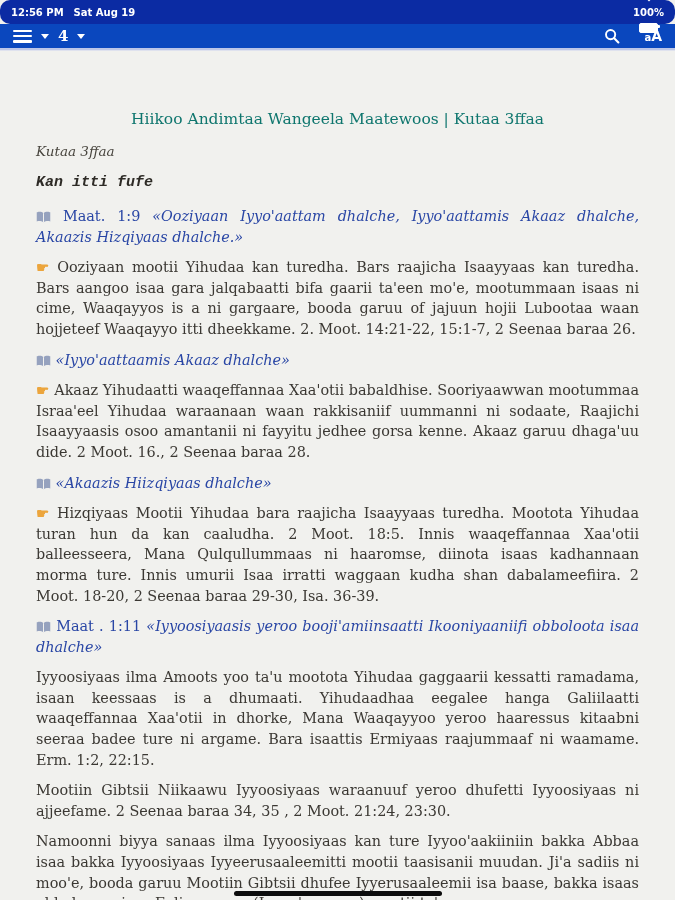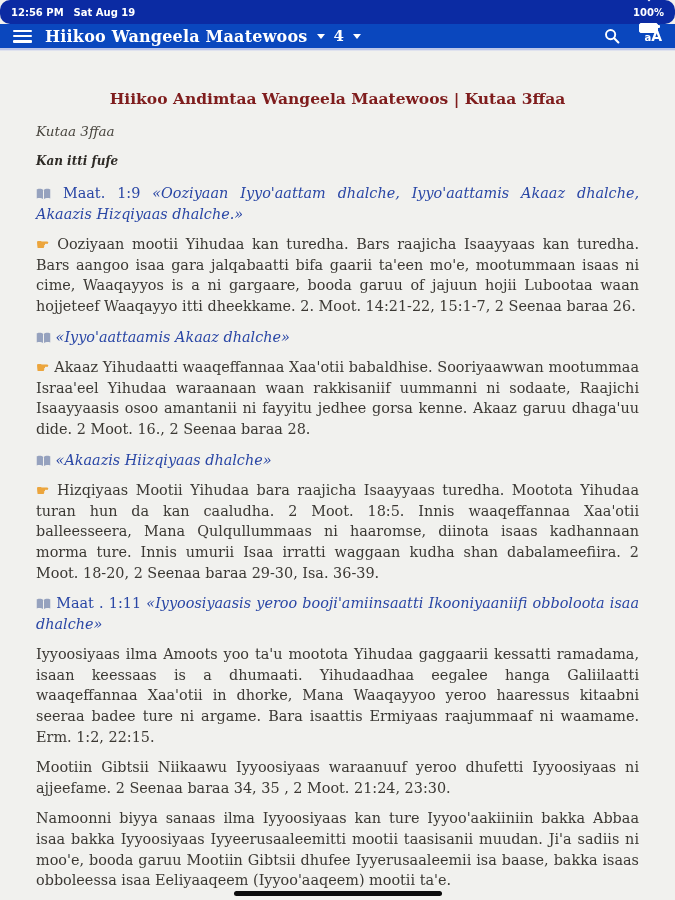--- a/index.html
+++ b/index.html
@@ -34,25 +34,25 @@
   .caret{width:0;height:0;border-left:4.5px solid transparent;border-right:4.5px solid transparent;border-top:5.5px solid #fff;display:inline-block;margin-left:9px;}
   .chapter{font-size:15px;font-weight:bold;margin-left:9px;}
   .flexspacer{flex:1;}
   .search-btn{margin-right:24px;cursor:pointer;display:flex;align-items:center;}
   .fontsize-btn{font-family:"DejaVu Sans","Liberation Sans",sans-serif;font-weight:bold;cursor:pointer;line-height:1;}
   .fontsize-btn .small-a{font-size:10px;}
   .fontsize-btn .big-a{font-size:14px;}
   
   .content{padding:0 36px;box-sizing:border-box;}
   .content-title{
-    margin:39px 0 0;text-align:center;
-    color:#7f1d1d;font-size:15.5px;font-weight:bold;
+    margin:60px 0 0;text-align:center;
+    color:#0f766e;font-size:15.5px;font-weight:normal;
   }
   .subtitle{margin:15px 0 0;font-style:italic;color:#49463F;font-size:13.5px;}
-  .continuation{margin:15px 0 0;font-style:italic;font-weight:bold;color:#2E2B26;font-size:12px;}
+  .continuation{margin:15px 0 0;font-style:italic;font-weight:bold;color:#2E2B26;font-size:15px;font-family:Liberation Mono, monospace;}
   .paragraphs{margin-top:15px;}
   .para{
     margin:0 0 10px;font-size:14.4px;line-height:20.6px;
     text-align:justify;color:#3B3833;
   }
   .para.verse{color:#2946A5;}
   .para.verse .quote{font-style:italic;}
   .para .icon{display:inline-block;}
   .para .icon svg{vertical-align:-2px;}
   .para .finger{
@@ -84,21 +84,20 @@
     <span class="battery"></span>
   </div>
 </div>
 
 <div class="appbar">
   <div class="hamburger">
       <i></i>
       <i></i>
       <i></i>
     </div>
-  <span class="appbar-title">Hiikoo Wangeela Maatewoos</span>
   <span class="caret"></span>
   <span class="chapter">4</span>
   <span class="caret"></span>
   <span class="flexspacer"></span>
   <span class="search-btn">
     <svg width="16" height="16" viewBox="0 0 16 16">
         <circle cx="6.6" cy="6.6" r="4.6" fill="none" stroke="#fff" stroke-width="1.9"></circle>
         <line x1="10.2" y1="10.2" x2="14.4" y2="14.4" stroke="#fff" stroke-width="2.1" stroke-linecap="round"></line>
       </svg>
   </span>

